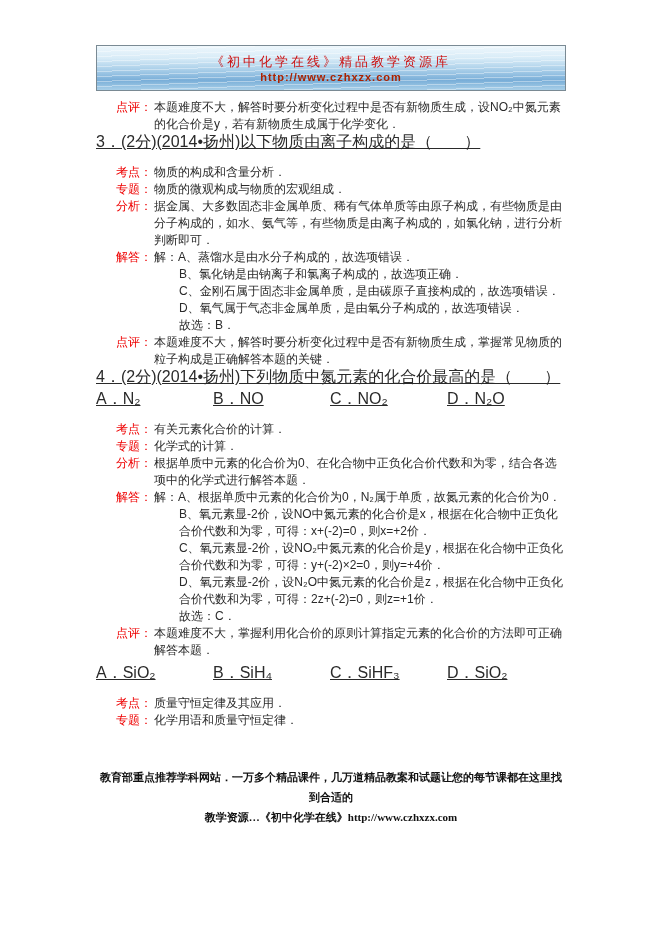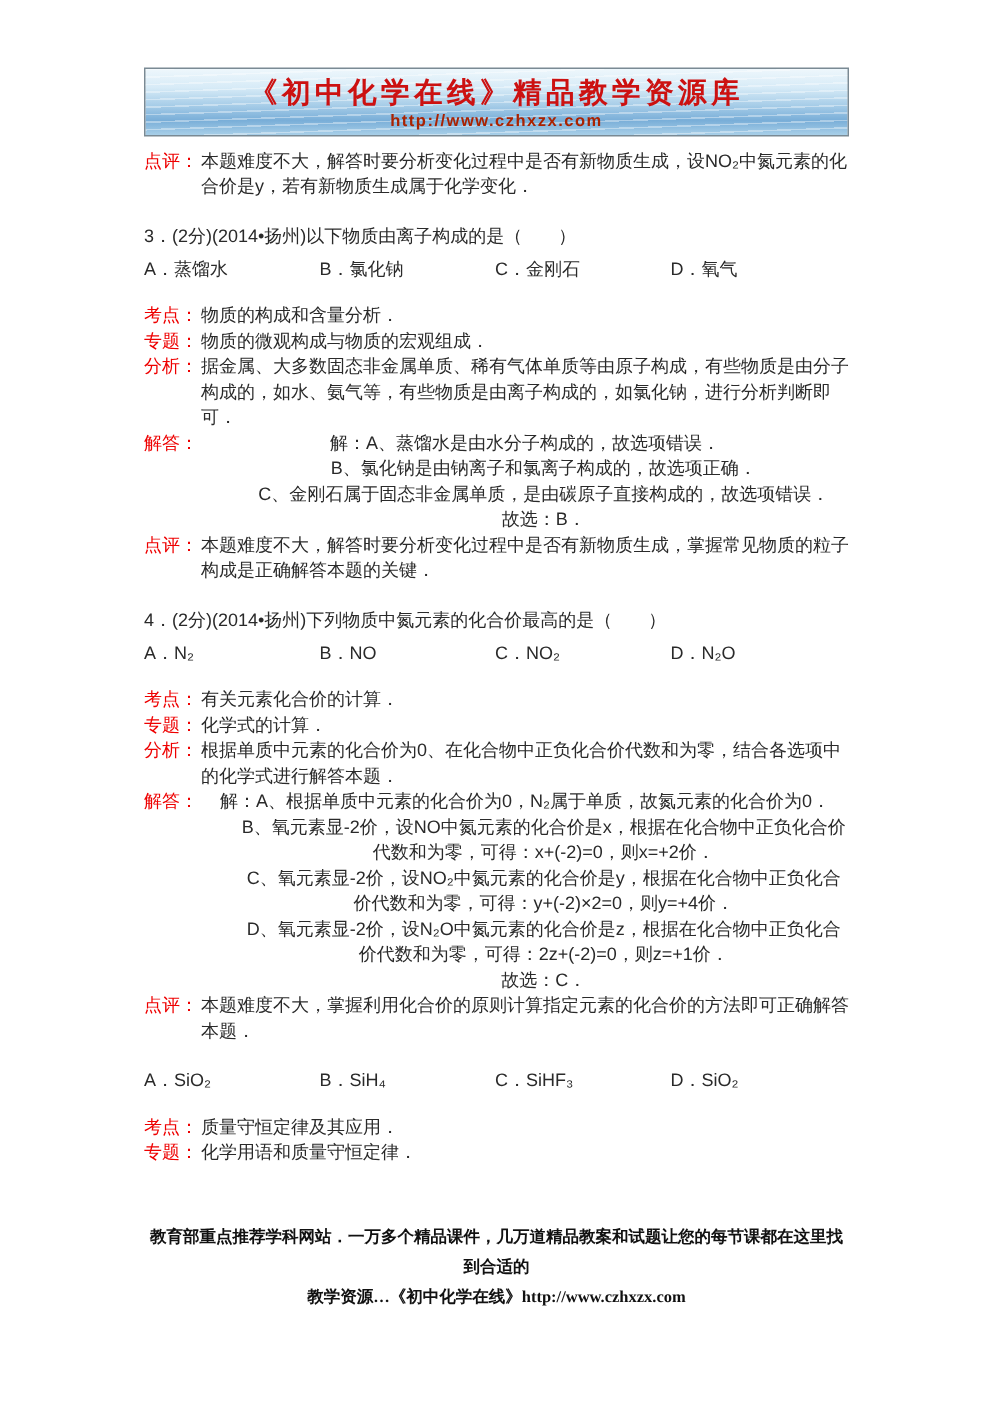--- a/index.html
+++ b/index.html
@@ -17,31 +17,31 @@
     position: relative; height: 46px; margin-bottom: 8px;
     border: 1px solid #7a8a94;
     background: linear-gradient(180deg, #eef7fc 0%, #d7ebf7 28%, #a7cde8 55%, #79aed8 78%, #a8cfe8 100%);
     display: flex; flex-direction: column; align-items: center; justify-content: center;
     overflow: hidden;
   }
   .banner::before {
     content: ""; position: absolute; inset: 0;
     background: repeating-linear-gradient(178deg, rgba(255,255,255,.38) 0 1px, transparent 1px 5px);
   }
-  .banner-title { position: relative; color: #cc1111; font-weight: bold; font-size: 19px; letter-spacing: 3px; }
+  .banner-title { position: relative; color: #cc1111; font-weight: normal; font-size: 13px; letter-spacing: 3px; }
   .banner-url   { position: relative; color: #aa2200; font-weight: bold; font-size: 11px; letter-spacing: 1px; cursor: pointer; }
 
   
   .block { display: flex; font-size: 12px; line-height: 17px; }
-  .label { color: #ee0000; min-width: 38px; white-space: nowrap; }
+  .label { color: #ee0000; min-width: 38px; white-space: nowrap; margin-left: 20px; }
   .body  { flex: 1; }
-  .ans-line { padding-left: 25px; text-align: center; }
+  .ans-line { padding-left: 25px; }
   .ans-line.first { padding-left: 0; }
 
-  .question { margin-top: 16px; font-size: 12px; line-height: 17px; }
+  .question { margin-top: 0; font-size: 16px; line-height: 17px; text-decoration: underline; }
   .options { display: flex; margin-top: 5px; }
   .option { width: 117px; }
   .group { margin-top: 14px; }
 
   .footer {
     margin-top: 38px; text-align: center;
     font-size: 11px; line-height: 20px; color: #111111; font-weight: bold;
     font-family: "Liberation Serif", "DejaVu Serif", serif;
   }
 </style>
@@ -55,26 +55,20 @@
     <div class="banner-url">http://www.czhxzx.com</div>
   </div>
 
   <div class="block">
     <span class="label">点评：</span>
     <div class="body">本题难度不大，解答时要分析变化过程中是否有新物质生成，设NO₂中氮元素的化合价是y，若有新物质生成属于化学变化．</div>
   </div>
 
   <div class="question">
     <div class="stem">3．(2分)(2014•扬州)以下物质由离子构成的是（　　）</div>
-    <div class="options">
-      <div class="option">A．蒸馏水</div>
-      <div class="option">B．氯化钠</div>
-      <div class="option">C．金刚石</div>
-      <div class="option">D．氧气</div>
-    </div>
   </div>
 
   <div class="group">
     <div class="block">
       <span class="label">考点：</span>
       <div class="body">物质的构成和含量分析．</div>
     </div>
     <div class="block">
       <span class="label">专题：</span>
       <div class="body">物质的微观构成与物质的宏观组成．</div>
@@ -82,20 +76,21 @@
     <div class="block">
       <span class="label">分析：</span>
       <div class="body">据金属、大多数固态非金属单质、稀有气体单质等由原子构成，有些物质是由分子构成的，如水、氨气等，有些物质是由离子构成的，如氯化钠，进行分析判断即可．</div>
     </div>
     <div class="block">
       <span class="label">解答：</span>
       <div class="body">
         <div class="ans-line first">解：A、蒸馏水是由水分子构成的，故选项错误．</div>
         <div class="ans-line">B、氯化钠是由钠离子和氯离子构成的，故选项正确．</div>
         <div class="ans-line">C、金刚石属于固态非金属单质，是由碳原子直接构成的，故选项错误．</div>
+        <div class="ans-line">D、氧气属于气态非金属单质，是由氧分子构成的，故选项错误．</div>
         <div class="ans-line">故选：B．</div>
       </div>
     </div>
     <div class="block">
       <span class="label">点评：</span>
       <div class="body">本题难度不大，解答时要分析变化过程中是否有新物质生成，掌握常见物质的粒子构成是正确解答本题的关键．</div>
     </div>
   </div>
 
   <div class="question">

